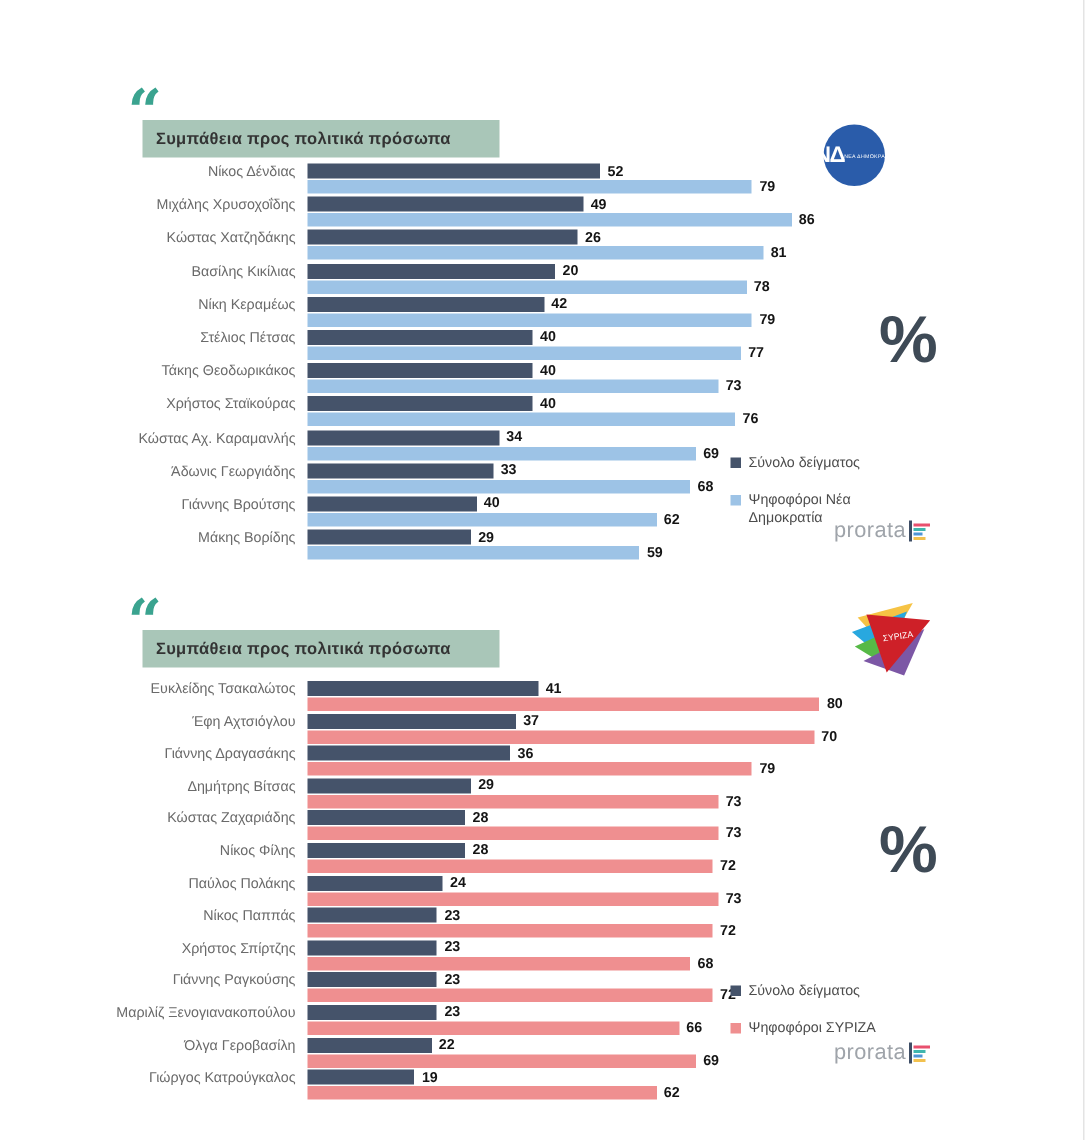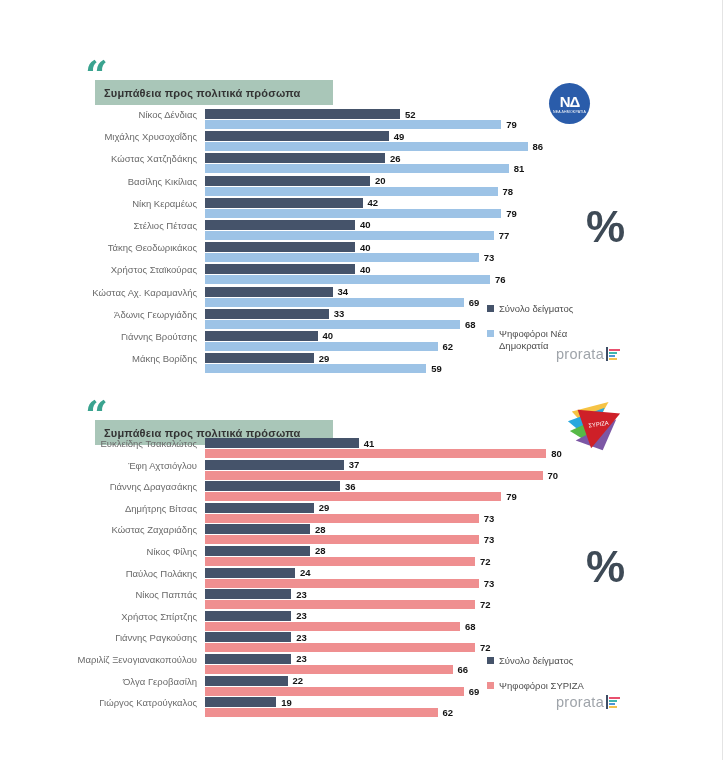--- a/index.html
+++ b/index.html
@@ -18,29 +18,29 @@
 
   
   .title-box{position:absolute;left:95px;width:238px;height:25px;background:#a9c6b8;
     display:flex;align-items:center;}
   .title-box .t{font-size:11px;font-weight:bold;color:#333;padding-left:9px;letter-spacing:.2px;}
   #title-0{top:80px;}
   #title-1{top:420px;}
 
   
   .nd-logo{position:absolute;left:549px;top:83px;width:41px;height:41px;border-radius:50%;
-    background:#2a5caa;color:#fff;display:flex;flex-direction:column;align-items:center;justify-content:center;}
+    background:#2a5caa;color:#fff;display:flex;flex-direction:row;align-items:center;justify-content:center;}
   .nd-abbr{font-size:15px;font-weight:bold;letter-spacing:-1px;line-height:1;}
   .nd-caption{font-size:3.5px;letter-spacing:.2px;margin-top:1px;white-space:nowrap;}
   .syriza-logo{position:absolute;left:566px;top:400px;width:58px;height:58px;}
 
   
   .rows{position:absolute;left:0;width:728px;}
   #rows-0{top:109px;}
-  #rows-1{top:438px;}
+  #rows-1{top:454px;}
   .row{display:flex;align-items:flex-start;height:22.2px;}
   #rows-1 .row{height:21.6px;}
   .row-label{width:197px;text-align:right;padding-right:8px;font-size:9.5px;color:#6a6a6a;white-space:nowrap;}
   .row-bars{display:flex;flex-direction:column;gap:1px;}
   .bar-line{display:flex;align-items:center;height:10px;}
   .bar-line.s1{height:9px;}
   .bar{height:10px;}
   .s1 .bar{height:9px;}
   .bar-value{font-size:9.5px;font-weight:bold;color:#141414;margin-left:5px;}
 

